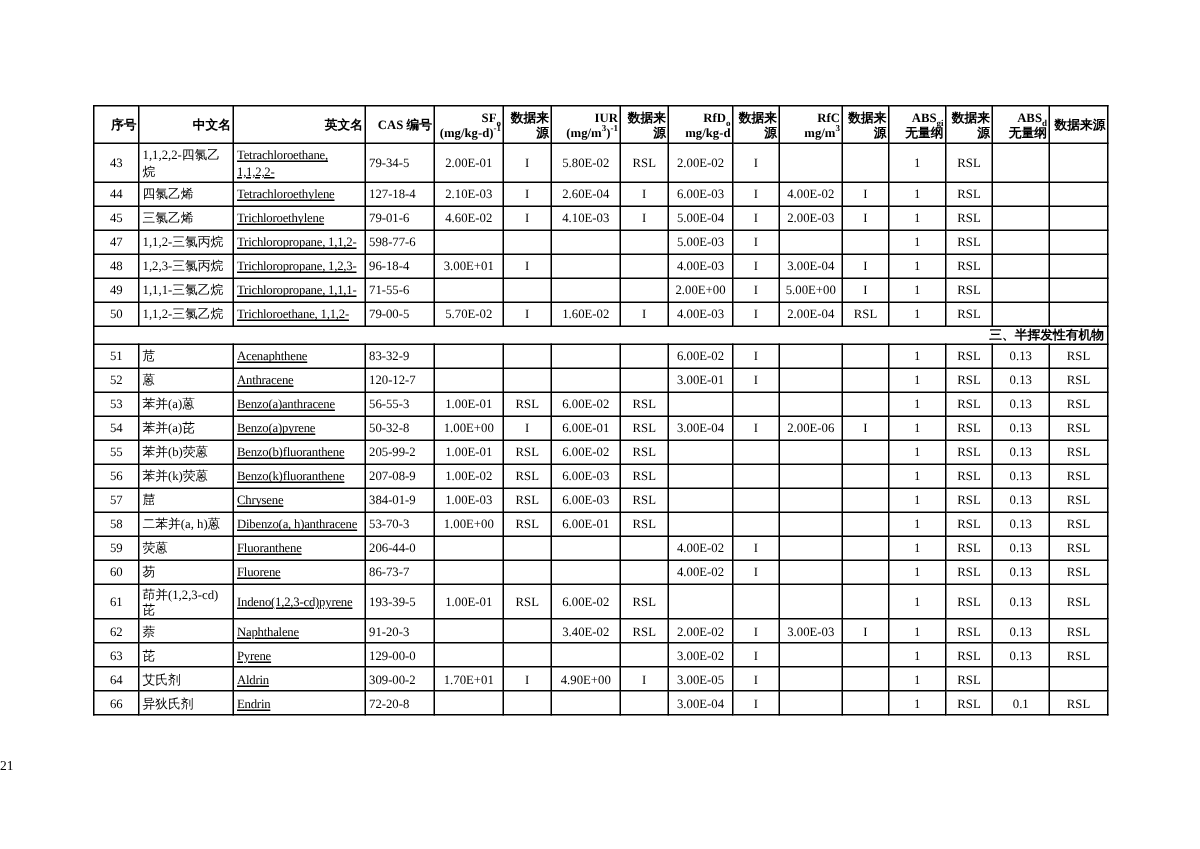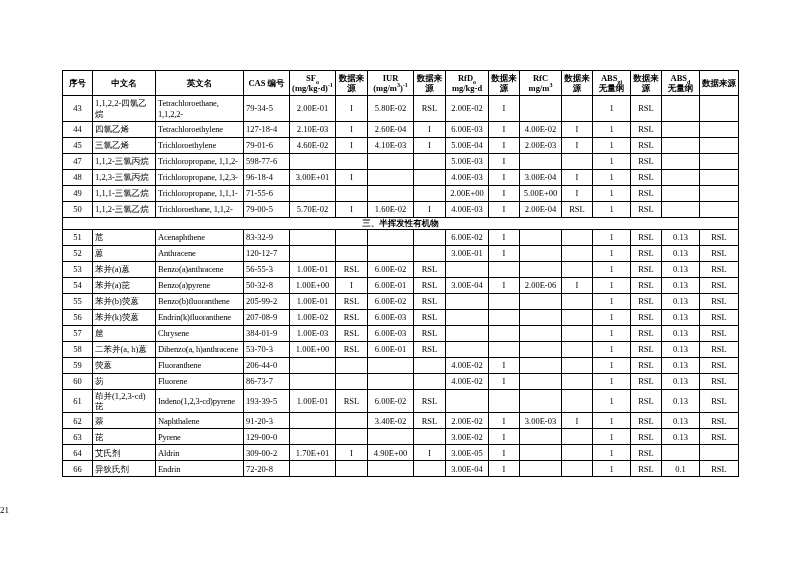--- a/index.html
+++ b/index.html
@@ -13,32 +13,32 @@
     position:absolute;left:62px;top:70px;width:676px;
     border-collapse:collapse;table-layout:fixed;
   }
   table.tox th, table.tox td{
     border:1px solid #000;
     font-size:8.5px;line-height:1.18;
     padding:1px 2px;overflow:hidden;vertical-align:middle;
     word-break:break-word;
   }
   table.tox th{
-    font-weight:bold;text-align:center;padding:1px 1px;
+    font-weight:bold;text-align:right;padding:1px 1px;
   }
   thead tr{height:25px;}
   tbody tr{height:16px;}
   tbody tr.tall{height:26px;}
   tbody tr.section{height:12px;}
   tbody tr.section td{
-    text-align:center;font-weight:bold;padding:0 2px;border:1px solid #000;
+    text-align:right;font-weight:bold;padding:0 2px;border:1px solid #000;
   }
   td.c{text-align:center;}
   td.l{text-align:left;}
-  td.en{white-space:pre;letter-spacing:-0.15px;}
+  td.en{white-space:pre;letter-spacing:-0.15px;text-decoration:underline;}
   sub,sup{font-size:6px;line-height:0;}
   .page-number{
     position:absolute;left:0;right:0;top:505px;
     font-size:9px;
   }
 </style>
 </head>
 <body>
 
 <div class="page">
@@ -299,21 +299,21 @@
           <td class="c"></td>
           <td class="c"></td>
           <td class="c">1</td>
           <td class="c">RSL</td>
           <td class="c">0.13</td>
           <td class="c">RSL</td>
         </tr>
         <tr>
           <td class="c">56</td>
           <td class="l">苯并(k)荧蒽</td>
-          <td class="l en">Endrin(k)fluoranthene</td>
+          <td class="l en">Benzo(k)fluoranthene</td>
           <td class="l">207-08-9</td>
           <td class="c">1.00E-02</td>
           <td class="c">RSL</td>
           <td class="c">6.00E-03</td>
           <td class="c">RSL</td>
           <td class="c"></td>
           <td class="c"></td>
           <td class="c"></td>
           <td class="c"></td>
           <td class="c">1</td>

